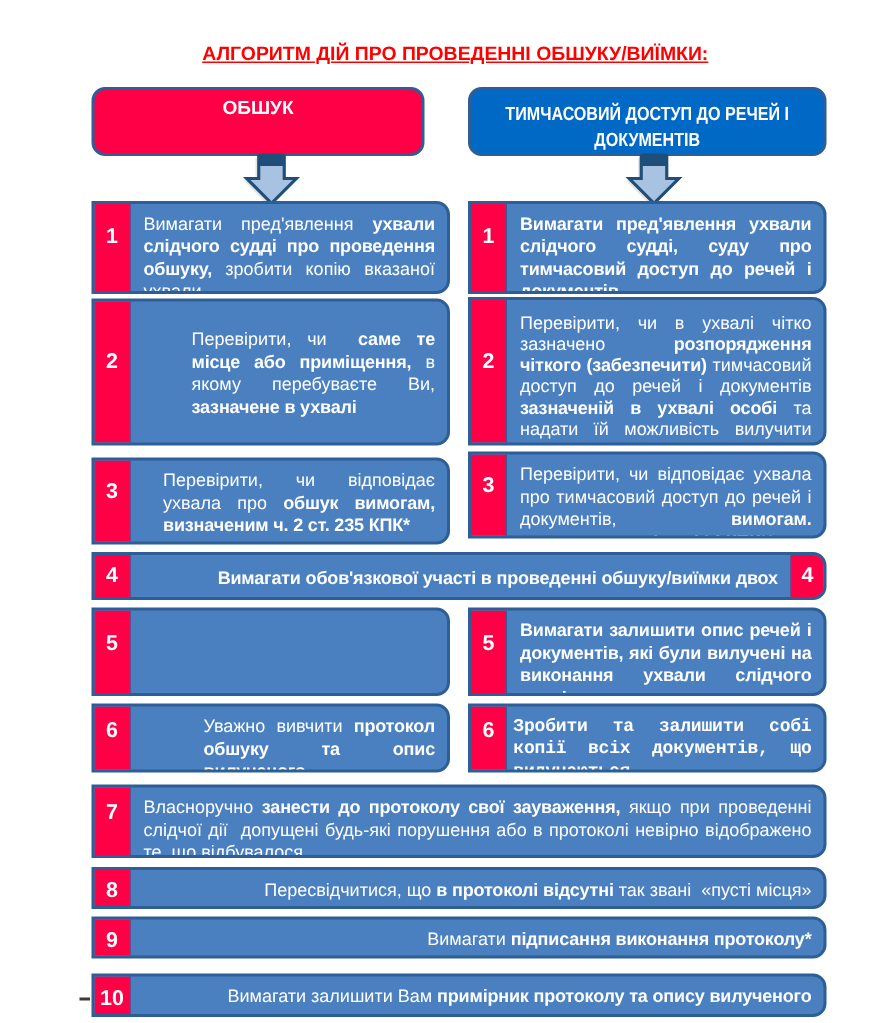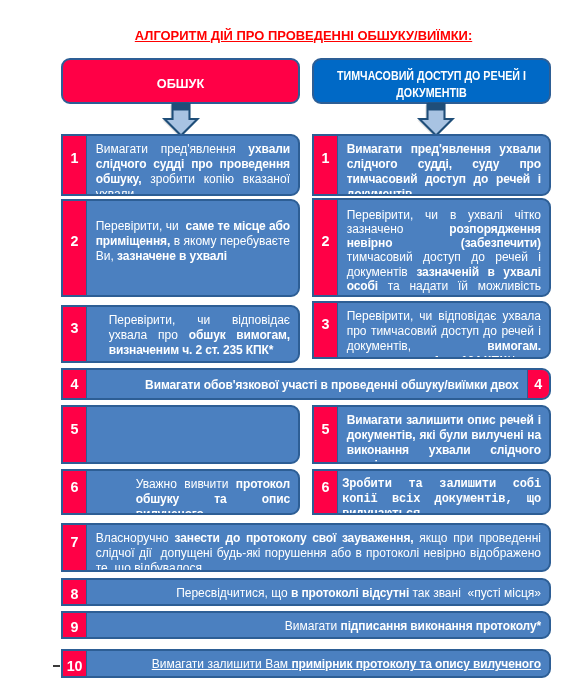--- a/index.html
+++ b/index.html
@@ -8,22 +8,22 @@
        font-family:"Liberation Sans",sans-serif;overflow:hidden;position:relative;}
 
   #page-title{position:absolute;left:13.5px;top:28px;width:580px;text-align:center;
     color:#ff0000;font-weight:bold;font-size:12.95px;letter-spacing:0px;
     text-decoration:underline;text-decoration-thickness:1px;text-underline-offset:1px;white-space:nowrap;}
 
   .hdr{position:absolute;border:2.2px solid #2d5e95;border-radius:9px;
     color:#ffffff;font-weight:bold;font-size:11.0px;line-height:17.2px;
     display:flex;align-items:center;justify-content:center;text-align:center;
     box-sizing:border-box;padding:0 14px;}
-  #hdr-left{left:61px;top:57.8px;width:239px;height:46.2px;background:#ff0046;
-    align-items:flex-start;padding-top:16px;font-size:12.7px;}
+  #hdr-left{left:61px;top:57.8px;width:222px;height:46.2px;background:#ff0046;
+    align-items:flex-start;padding-top:4px;font-size:12.7px;}
   #hdr-right{left:312px;top:57.8px;width:239px;height:46.2px;background:#0069c6;
     font-size:12.7px;line-height:17.3px;padding-top:8px;align-items:flex-start;}
 
   .sx{display:inline-block;}
   .sx2{display:block;transform:scaleX(0.845);transform-origin:center;width:118.34%;margin:0 -9.17%;}
   .arrow{position:absolute;}
 
   .box{position:absolute;border:2.2px solid #2d5e95;border-radius:0 9px 9px 0;
     box-sizing:border-box;background:#4b80c0;display:flex;overflow:hidden;}
   .num{flex:none;background:#ff0046;color:#ffffff;font-weight:bold;box-sizing:border-box;
@@ -36,21 +36,21 @@
   .txt i{font-style:normal;font-weight:normal;}
   #W4 .txt,#W8 .txt,#W9 .txt,#W10 .txt{text-align:right;}
 
   
   #L1,#L2,#L3,#L5,#L6{left:61px;width:239px;}
   #R1,#R2,#R3,#R5,#R6{left:312px;width:239px;}
   #L1,#L2,#L3,#L5,#L6,#R1,#R2,#R3,#R5,#R6{ }
   #L1,#L2,#L3,#L5,#L6 .num,#R1 .num{ }
 
   #L1{top:133.5px;height:62px;} #L1 .txt{padding:6px 8px 0 8.5px;}
-  #L2{top:199px;height:97.8px;} #L2 .txt{padding:17.5px 8px 0 8.5px;}
+  #L2{top:199px;height:97.8px;} #L2 .txt{padding:17.5px 8px 0 8.5px;margin-left:32px;}
   #L3{top:304.9px;height:57.9px;} #L3 .txt{padding:6px 8px 0 8.5px;margin-left:13px;}
   #L5{top:405.3px;height:58.4px;} #L5 .txt{padding:6px 8px 0 8.5px;}
   #L6{top:468.8px;height:46.1px;} #L6 .txt{padding:6px 8px 0 8.5px;margin-left:40px;}
 
   #R1{top:133.5px;height:62px;} #R1 .txt{padding:6px 8px 0 8.5px;}
   #R2{top:198px;height:98.8px;} #R2 .txt{padding:7.5px 8px 0 8.5px;line-height:14.25px;}
   #R3{top:300.5px;height:58.5px;} #R3 .txt{padding:6px 8px 0 8.5px;}
   #R5{top:405.3px;height:58.4px;} #R5 .txt{padding:6px 8px 0 8.5px;}
   #R6{top:468.8px;height:46.1px;} #R6 .txt{padding:6px 8px 0 4px;font-family:Liberation Mono, monospace;}
 
@@ -68,21 +68,21 @@
   #W4{left:61px;top:368.3px;width:490px;height:32.2px;}
   #W4 .txt{padding:0 8px 1px 8.5px;line-height:30px;}
   #W4 .num-right{width:22.5px;border-right:none;border-left:1.6px solid #2d5e95;}
   #W7{left:61px;top:522.7px;width:490px;height:49.1px;}
   #W7 .txt{padding:6px 8px 0 8.5px;}
   #W8{left:61px;top:577.9px;width:490px;height:28.3px;}
   #W8 .txt{padding:0 8px 1px 8.5px;line-height:26px;margin-left:44px;}
   #W9{left:61px;top:610.7px;width:490px;height:28.1px;}
   #W9 .txt{padding:0 8px 1px 8.5px;line-height:26px;}
   #W10{left:61px;top:649.2px;width:490px;height:28.4px;}
-  #W10 .txt{padding:0 8px 1px 8.5px;line-height:26px;text-decoration:underline;}
+  #W10 .txt{padding:0 8px 1px 8.5px;line-height:26px;}
 
   
   #tick{position:absolute;left:53px;top:665px;width:7px;height:2px;background:#3a3a3a;}
 </style>
 </head>
 <body>
 
 <div id="page-title">АЛГОРИТМ ДІЙ ПРО ПРОВЕДЕННІ ОБШУКУ/ВИЇМКИ:</div>
 
 <div class="hdr" id="hdr-left">
@@ -126,21 +126,21 @@
   <div class="num">6</div>
   <div class="txt"><i>Уважно вивчити </i><b>протокол обшуку та опис вилученого</b></div>
 </div>
 
 <div class="box" id="R1">
   <div class="num">1</div>
   <div class="txt"><b>Вимагати пред'явлення ухвали слідчого судді, суду про тимчасовий доступ до речей і документів</b></div>
 </div>
 <div class="box" id="R2">
   <div class="num">2</div>
-  <div class="txt"><i>Перевірити, чи в ухвалі чітко зазначено </i><b>розпорядження невірно (забезпечити)</b><i> тимчасовий доступ до речей і документів </i><b>зазначеній в ухвалі особі</b><i> та надати їй можливість вилучити зазначені речі і документи</i></div>
+  <div class="txt"><i>Перевірити, чи в ухвалі чітко зазначено </i><b>розпорядження чіткого (забезпечити)</b><i> тимчасовий доступ до речей і документів </i><b>зазначеній в ухвалі особі</b><i> та надати їй можливість вилучити зазначені речі і документи</i></div>
 </div>
 <div class="box" id="R3">
   <div class="num">3</div>
   <div class="txt"><i>Перевірити, чи відповідає ухвала про тимчасовий доступ до речей і документів, </i><b>вимогам. визначеним ч. 1 ст. 164 КПК**</b></div>
 </div>
 <div class="box" id="R5">
   <div class="num">5</div>
   <div class="txt"><b>Вимагати залишити опис речей і документів, які були вилучені на виконання ухвали слідчого судді, суду</b></div>
 </div>
 <div class="box" id="R6">

